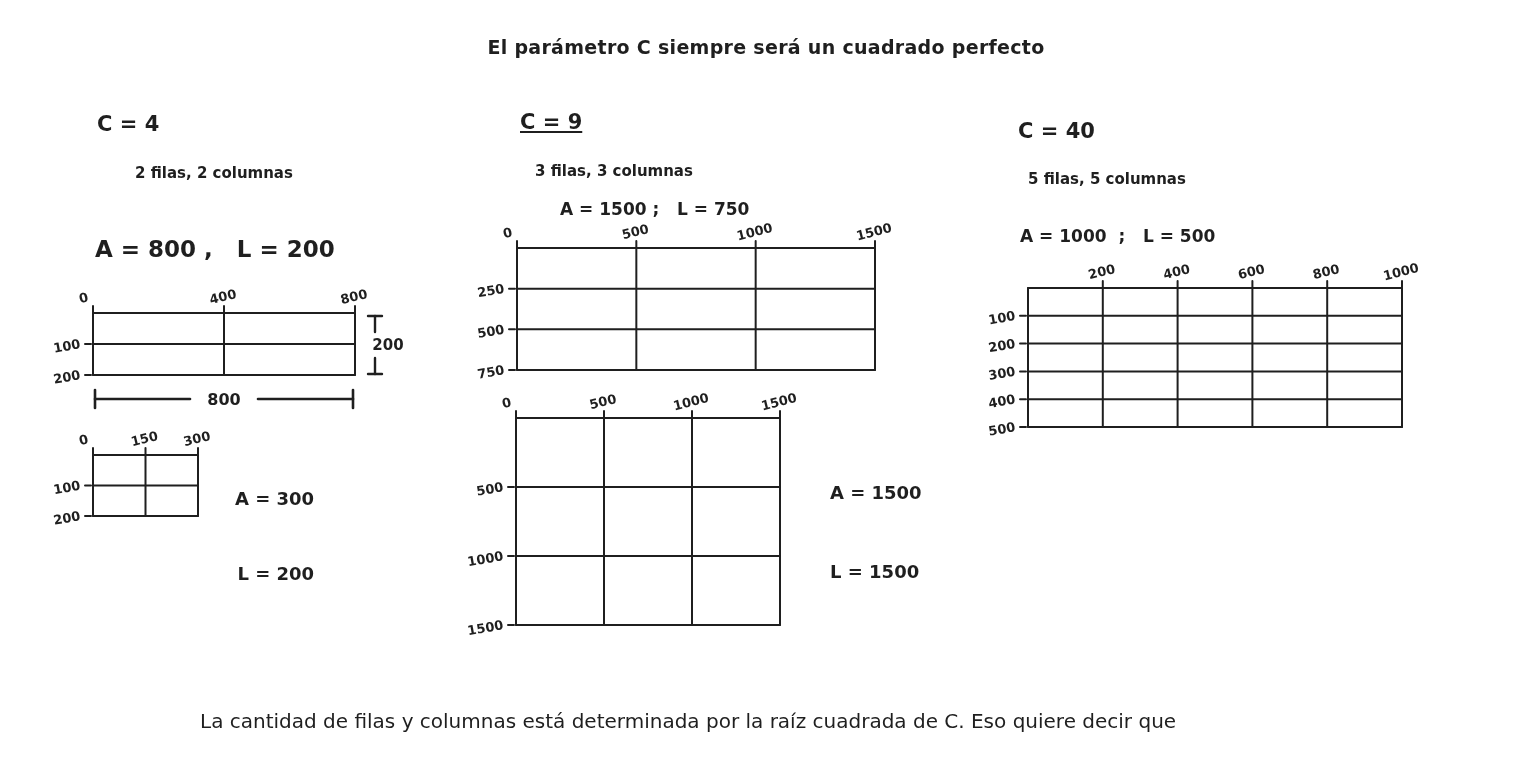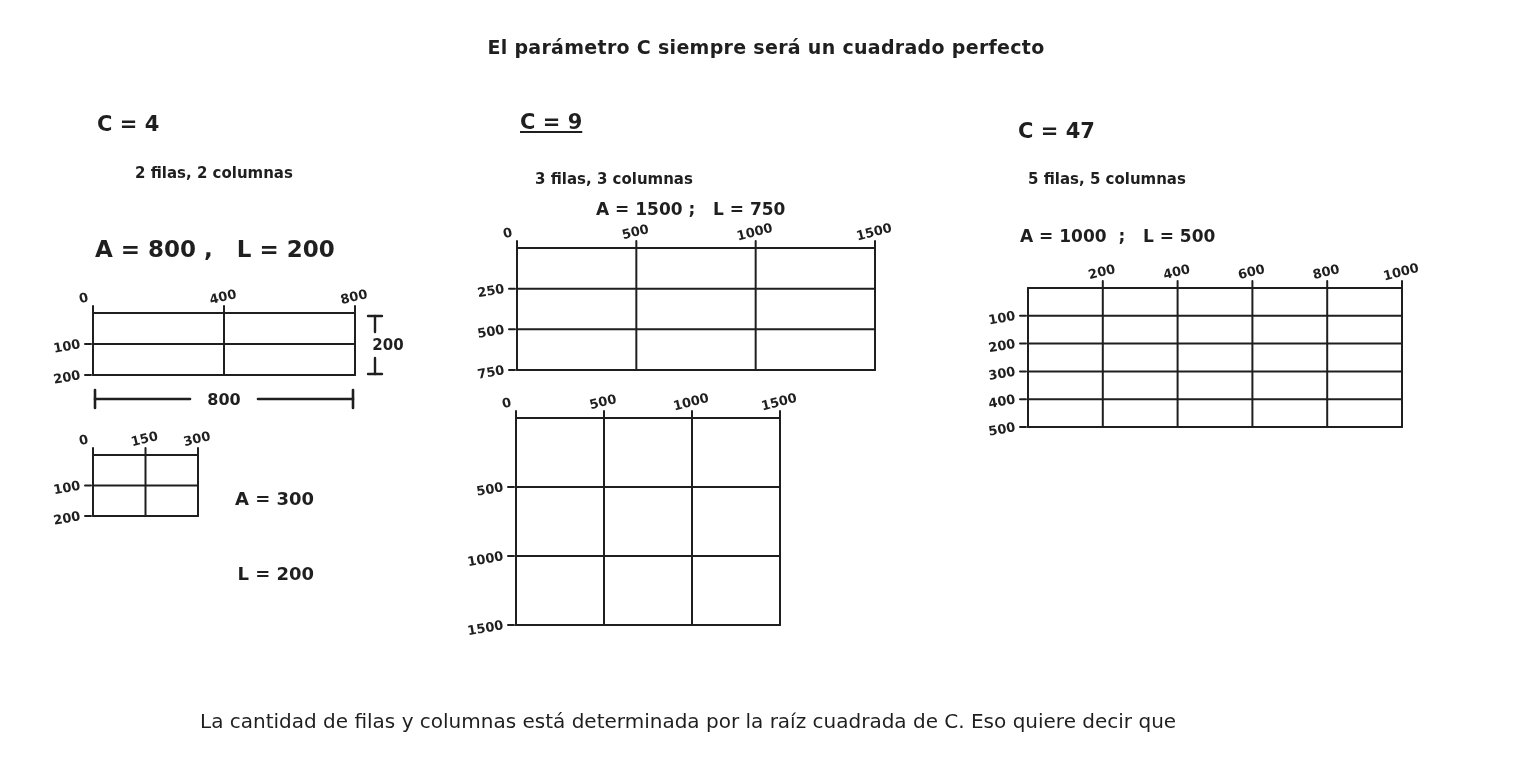--- a/index.html
+++ b/index.html
@@ -14,22 +14,22 @@
   .params{font-size:23px;font-weight:700;}
   .side-labels{font-weight:700;font-size:18px;}
   .side-labels div{margin-bottom:12px;}
   #c4-label{left:97px;top:112px;}
   #c4-rc{left:135px;top:164px;}
   #c4-params{left:95px;top:236px;}
   #c4-grid1{left:53px;top:285px;}
   #c4-grid2{left:53px;top:427px;}
   #c4-side{left:235px;top:446px;text-align:right;}
   #c9-label{left:520px;top:110px;text-decoration:underline;}
-  #c9-rc{left:535px;top:162px;margin-top:8px;}
-  #c9-params{left:560px;top:199px;font-size:17px;margin-left:36px;}
+  #c9-rc{left:535px;top:162px;}
+  #c9-params{left:560px;top:199px;font-size:17px;}
   #c9-grid1{left:477px;top:220px;}
   #c9-grid2{left:476px;top:390px;}
   #c9-side{left:830px;top:440px;}
   #c9-side div{margin-bottom:16px;}
   #c25-label{left:1018px;top:119px;}
   #c25-rc{left:1028px;top:170px;}
   #c25-params{left:1020px;top:226px;font-size:17px;}
   #c25-grid{left:988px;top:260px;}
   #footer{left:200px;top:641px;font-size:20px;line-height:32px;white-space:pre;}
 </style>
@@ -138,22 +138,26 @@
       <text x="216" y="16" font-size="13" text-anchor="middle" font-weight="600" transform="rotate(-14 216 16)">1000</text>
       <line x1="304" y1="21" x2="304" y2="27" stroke="#1f1f1f" stroke-width="2" stroke-linecap="round"></line>
       <text x="304" y="16" font-size="13" text-anchor="middle" font-weight="600" transform="rotate(-14 304 16)">1500</text>
       <line x1="32" y1="97" x2="38" y2="97" stroke="#1f1f1f" stroke-width="2" stroke-linecap="round"></line>
       <text x="28" y="101" font-size="13" text-anchor="end" font-weight="600" transform="rotate(-10 28 101)">500</text>
       <line x1="32" y1="166" x2="38" y2="166" stroke="#1f1f1f" stroke-width="2" stroke-linecap="round"></line>
       <text x="28" y="170" font-size="13" text-anchor="end" font-weight="600" transform="rotate(-10 28 170)">1000</text>
       <line x1="32" y1="235" x2="38" y2="235" stroke="#1f1f1f" stroke-width="2" stroke-linecap="round"></line>
       <text x="28" y="239" font-size="13" text-anchor="end" font-weight="600" transform="rotate(-10 28 239)">1500</text>
     </svg>
+  <div id="c9-side" class="abs side-labels">
+    <div>A = 1500</div>
+    <div>L = 1500</div>
+  </div>
 
-  <div id="c25-label" class="abs c-label">C = 47</div>
+  <div id="c25-label" class="abs c-label">C = 40</div>
   <div id="c25-rc" class="abs rc-label">5 filas, 5 columnas</div>
   <div id="c25-params" class="abs params">A = 1000  ;   L = 500</div>
   <svg id="c25-grid" width="432" height="181" viewBox="0 0 432 181">
       <line x1="40" y1="28" x2="40" y2="167" stroke="#1f1f1f" stroke-width="2" stroke-linecap="round"></line>
       <line x1="114.8" y1="28" x2="114.8" y2="167" stroke="#1f1f1f" stroke-width="2" stroke-linecap="round"></line>
       <line x1="189.6" y1="28" x2="189.6" y2="167" stroke="#1f1f1f" stroke-width="2" stroke-linecap="round"></line>
       <line x1="264.4" y1="28" x2="264.4" y2="167" stroke="#1f1f1f" stroke-width="2" stroke-linecap="round"></line>
       <line x1="339.2" y1="28" x2="339.2" y2="167" stroke="#1f1f1f" stroke-width="2" stroke-linecap="round"></line>
       <line x1="414" y1="28" x2="414" y2="167" stroke="#1f1f1f" stroke-width="2" stroke-linecap="round"></line>
       <line x1="40" y1="28" x2="414" y2="28" stroke="#1f1f1f" stroke-width="2" stroke-linecap="round"></line>

